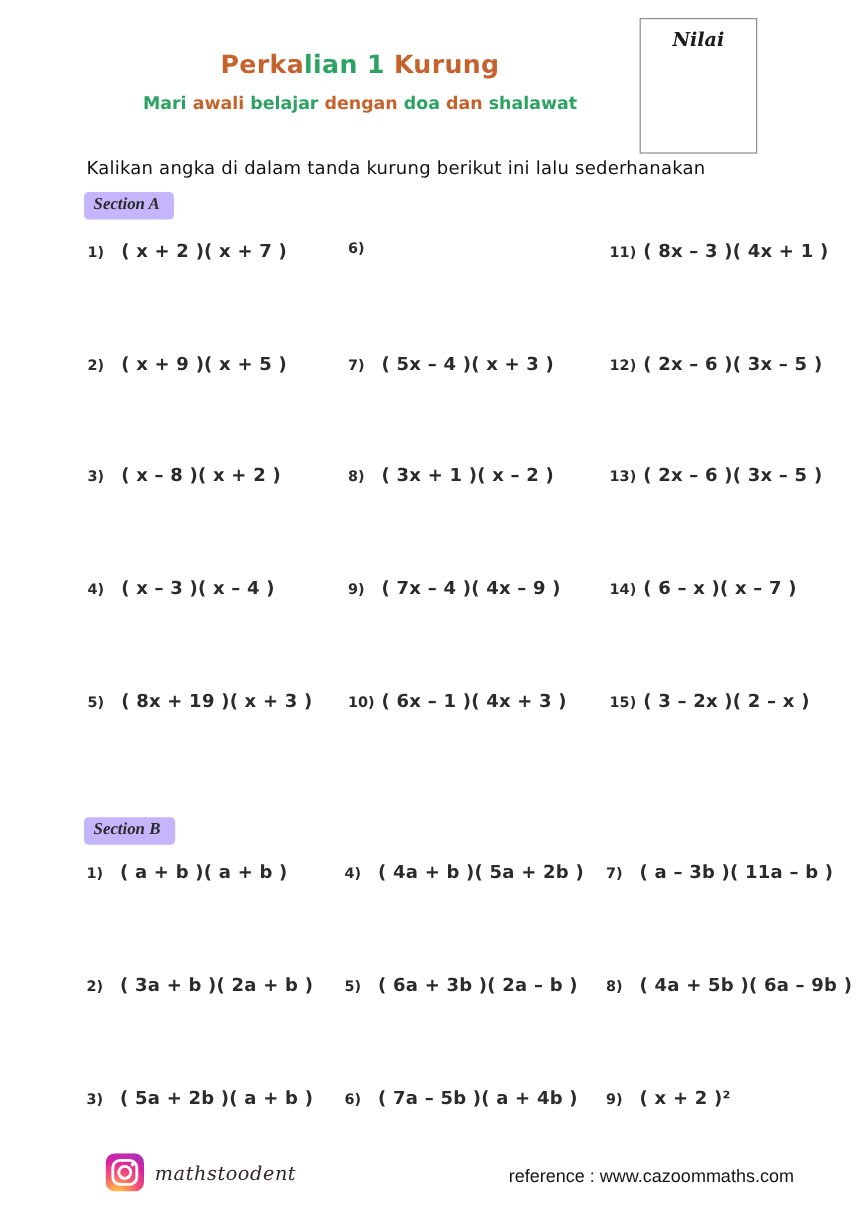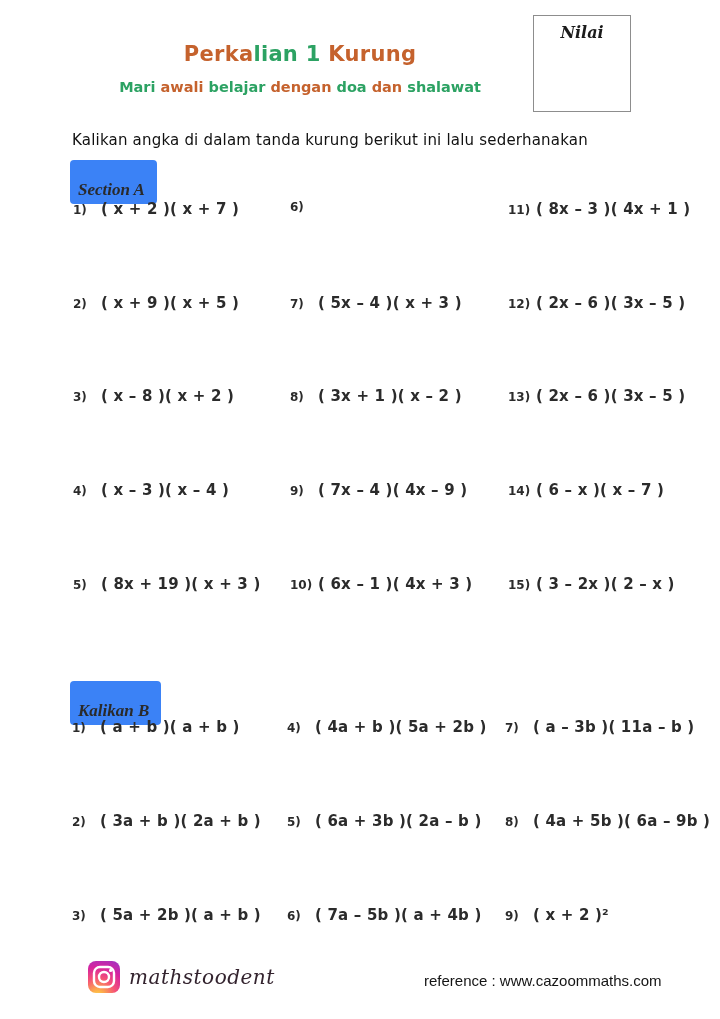--- a/index.html
+++ b/index.html
@@ -29,21 +29,21 @@
     text-align: center;
     font-size: 14.5px;
     font-weight: bold;
   }
   .c-orange { color: #c5622d; }
   .c-green  { color: #2ca263; }
 
   .score-box {
     position: absolute;
     top: 15px; left: 533px;
-    width: 98px; height: 97px;
+    width: 98px; height: 113px;
     border: 1.5px solid #8d8d8d;
     background: #ffffff;
   }
   .score-box .score-label {
     display: block;
     margin-top: 7px;
     text-align: center;
     font-family: "DejaVu Serif", "Liberation Serif", serif;
     font-style: italic;
     font-weight: bold;
@@ -57,27 +57,27 @@
     font-size: 15px;
     color: #111111;
     letter-spacing: 0.2px;
   }
 
   
   .section-heading {
     position: absolute;
     left: 70px;
     display: inline-block;
-    background: #3b82f6;
+    background: #c4b5fd;
     border-radius: 4px;
-    padding: 20px 12px 4px 8px;
+    padding: 3px 12px 4px 8px;
     font-family: "Liberation Serif", "DejaVu Serif", serif;
     font-style: italic;
     font-weight: bold;
-    font-size: 17px;
+    font-size: 14px;
     color: #2a2a2a;
   }
   .heading-a { top: 160px; }
   .heading-b { top: 681px; }
 
   
   .pgrid {
     position: absolute;
     display: grid;
     grid-auto-flow: column;
@@ -115,21 +115,21 @@
     position: absolute;
     top: 961px; left: 88px;
     display: flex;
     align-items: center;
     gap: 9px;
   }
   .ig-icon { width: 32px; height: 32px; display: block; }
   .ig-handle {
     font-family: "DejaVu Serif", "Liberation Serif", serif;
     font-style: italic;
-    font-size: 20px;
+    font-size: 16px;
     color: #33232e;
     letter-spacing: 0.5px;
   }
   .reference {
     position: absolute;
     top: 972px; left: 424px;
     font-family: "Liberation Sans", sans-serif;
     font-size: 15px;
     color: #141414;
   }
@@ -208,21 +208,21 @@
     <div class="problem">
       <span class="pnum">14)</span>
       <span class="pexpr">( 6 – x )( x – 7 )</span>
     </div>
     <div class="problem">
       <span class="pnum">15)</span>
       <span class="pexpr">( 3 – 2x )( 2 – x )</span>
     </div>
   </div>
 
-  <div class="section-heading heading-b">Kalikan B</div>
+  <div class="section-heading heading-b">Section B</div>
 
   <div class="pgrid pgrid-b">
     <div class="problem">
       <span class="pnum">1)</span>
       <span class="pexpr">( a + b )( a + b )</span>
     </div>
     <div class="problem">
       <span class="pnum">2)</span>
       <span class="pexpr">( 3a + b )( 2a + b )</span>
     </div>

